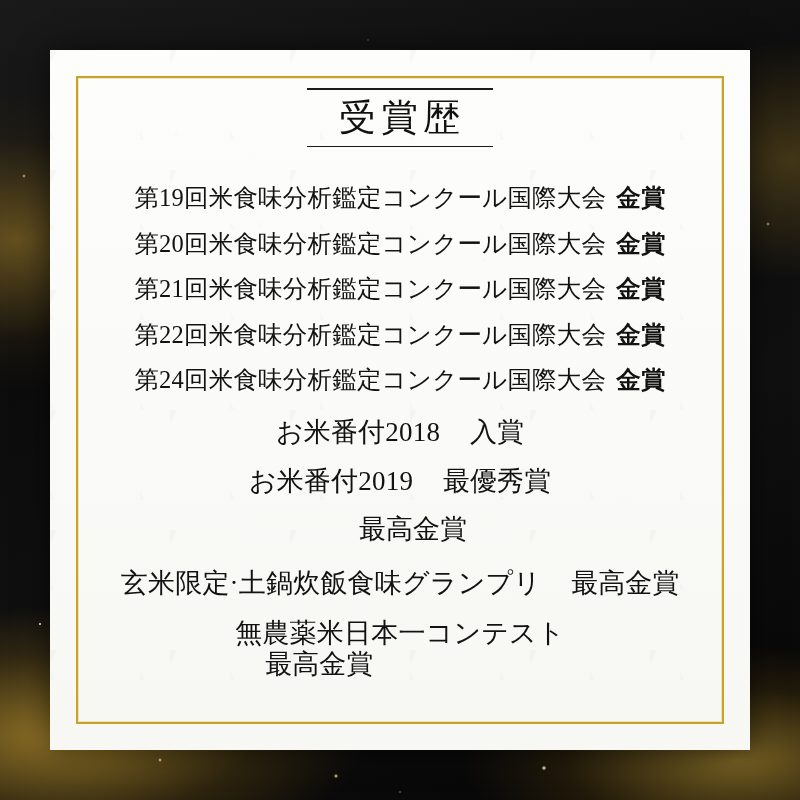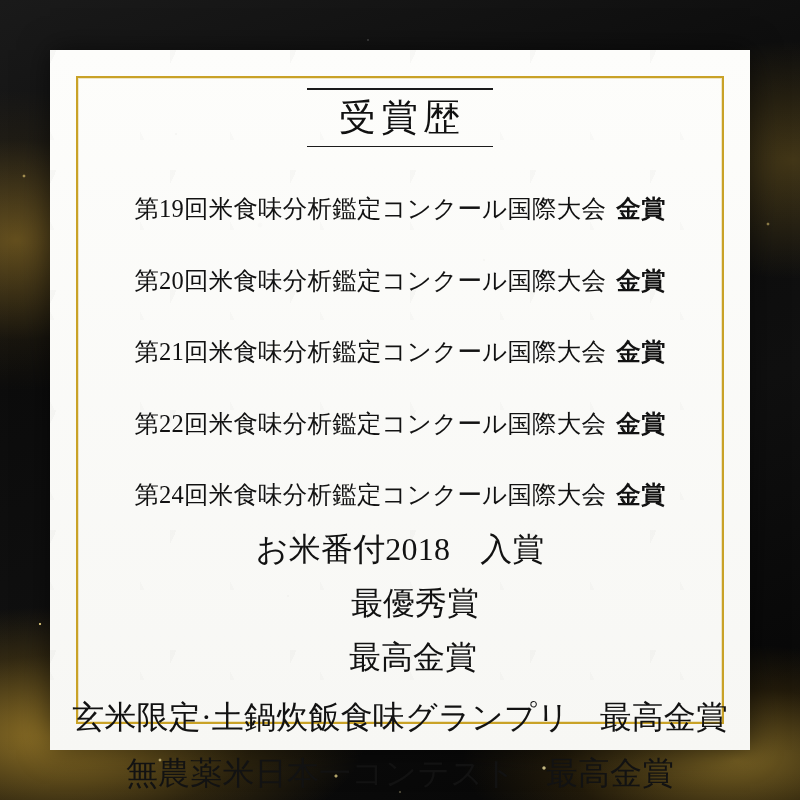--- a/index.html
+++ b/index.html
@@ -105,20 +105,21 @@
   }
 
   .content {
     position: absolute;
     inset: 0;
     display: flex;
     flex-direction: column;
     align-items: center;
     padding-top: 38px;
     box-sizing: border-box;
+    gap: 15px;
   }
 
   .title-block {
     display: flex;
     flex-direction: column;
     align-items: center;
     margin-bottom: 22px;
   }
   .rule {
     width: 186px;
@@ -142,40 +143,39 @@
   }
   .award {
     color: #121212;
     white-space: nowrap;
     line-height: 1.12;
   }
   .award-main {
     font-size: 24.5px;
     letter-spacing: 0.2px;
     margin-bottom: 18px;
-    margin-top: 26px;
   }
   .award-main .prize {
     margin-left: 10px;
     font-weight: 700;
   }
   .award-row {
-    font-size: 32px;
+    font-size: 27px;
     margin-bottom: 18px;
     display: flex;
     align-items: flex-start;
   }
   .award-row .name { letter-spacing: 0.2px; }
   .award-row .prize {
     font-weight: 400;
     margin-left: 30px;
   }
   .award-row.gap-sm .prize { margin-left: 26px; }
   .award-row.tight { margin-bottom: 20px; }
-  .award-row.last { margin-bottom: 0; }
+  .award-row.last { margin-bottom: 0; flex-direction: column; }
   .spacer-6 { height: 6px; }
 </style>
 </head>
 <body>
 
 <div class="stage">
   <div class="glitter"></div>
   <div class="glitter2"></div>
 
   <div class="card">
@@ -213,20 +213,21 @@
         </div>
 
         <div class="spacer-6"></div>
 
         <div class="award award-row">
           <span class="name">お米番付2018</span>
           <span class="prize">入賞</span>
         </div>
 
         <div class="award award-row">
+          <span class="name">お米番付2019</span>
           <span class="prize">最優秀賞</span>
         </div>
 
         <div class="award award-row gap-sm">
           <span class="prize">最高金賞</span>
         </div>
 
         <div class="spacer-6"></div>
 
         <div class="award award-row tight">

